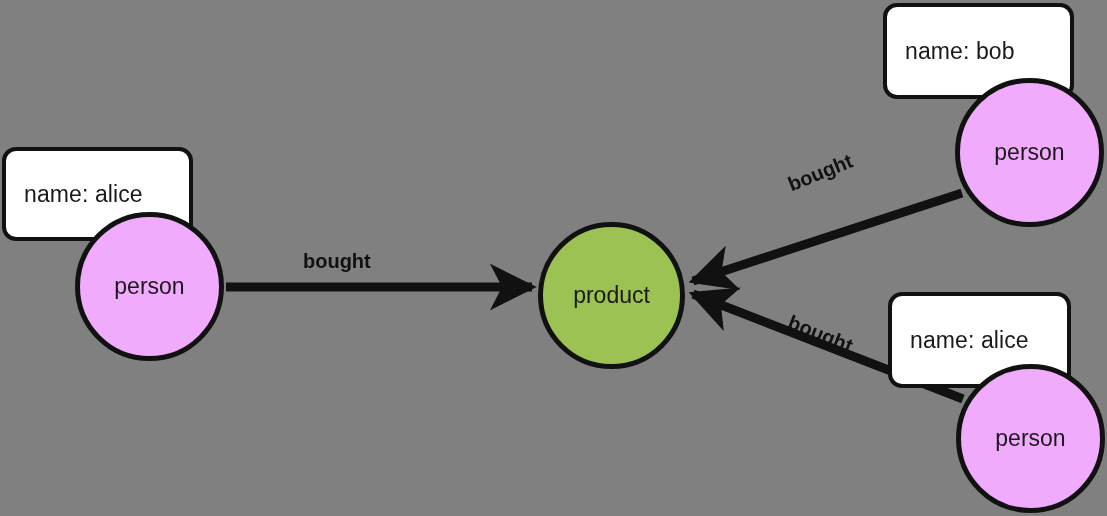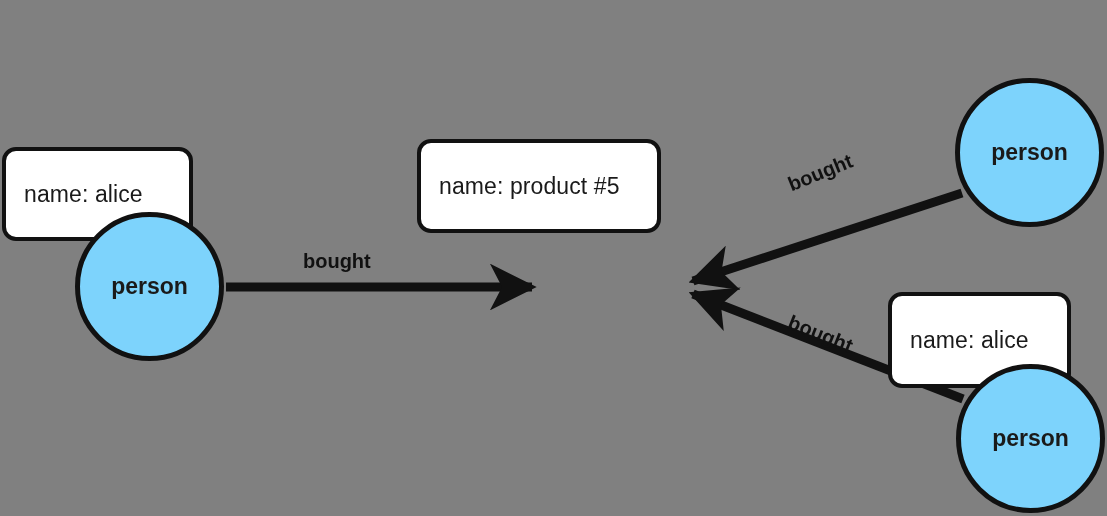--- a/index.html
+++ b/index.html
@@ -46,21 +46,21 @@
   .node-circle {
     position: absolute;
     border: 5px solid #111111;
     border-radius: 50%;
     box-sizing: border-box;
     display: flex;
     align-items: center;
     justify-content: center;
     z-index: 3;
   }
-  .node-circle.person { background: #7dd3fc; font-weight: bold; }
+  .node-circle.person { background: #f0abfc; }
   .node-circle.product { background: #9cc253; }
   .node-circle .node-text {
     font-size: 23px;
     color: #1a1a1a;
     white-space: nowrap;
   }
   .edge-label {
     position: absolute;
     font-size: 20px;
     color: #111111;
@@ -88,24 +88,27 @@
     <line x1="963" y1="399" x2="693" y2="294" stroke="#111111" stroke-width="9" marker-end="url(#arrow)"></line>
   </svg>
 
   <div class="prop-box" style="left:2px; top:147px; width:191px; height:94px;">
     <span class="prop-text">name: alice</span>
   </div>
   <div class="node-circle person" style="left:75px; top:212px; width:149px; height:149px;">
     <span class="node-text">person</span>
   </div>
 
-  <div class="prop-box" style="left:417px; top:139px; width:244px; height:94px;">
-    <span class="prop-text">name: product #5</span>
+  <div class="node-circle product" style="left:538px; top:222px; width:147px; height:147px;">
+    <span class="node-text">product</span>
   </div>
 
+  <div class="prop-box" style="left:883px; top:3px; width:191px; height:96px;">
+    <span class="prop-text">name: bob</span>
+  </div>
   <div class="node-circle person" style="left:955px; top:78px; width:149px; height:149px;">
     <span class="node-text">person</span>
   </div>
 
   <div class="prop-box" style="left:888px; top:292px; width:183px; height:96px;">
     <span class="prop-text">name: alice</span>
   </div>
   <div class="node-circle person" style="left:956px; top:364px; width:149px; height:149px;">
     <span class="node-text">person</span>
   </div>

